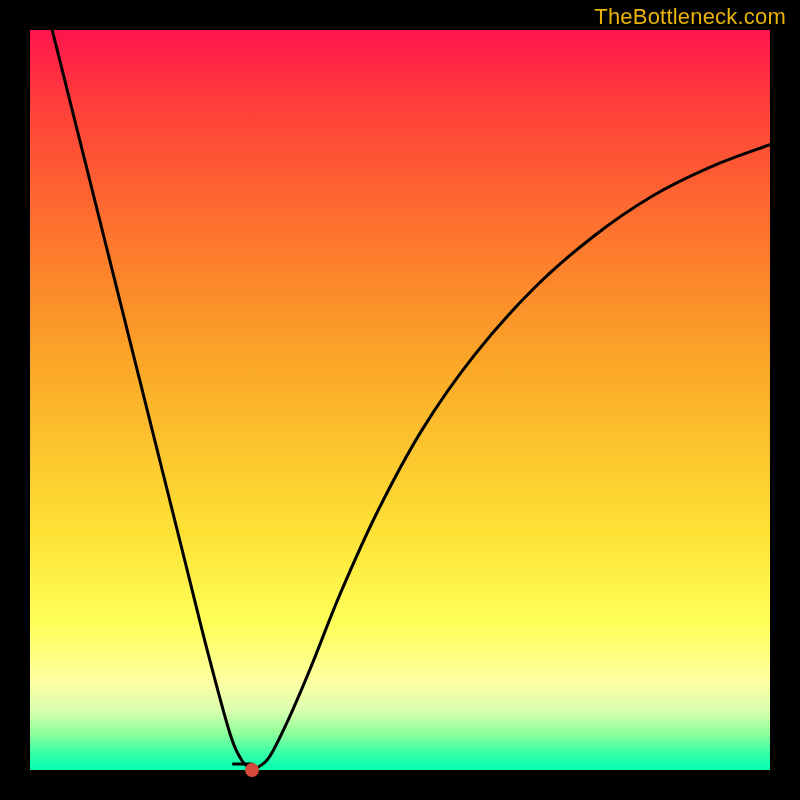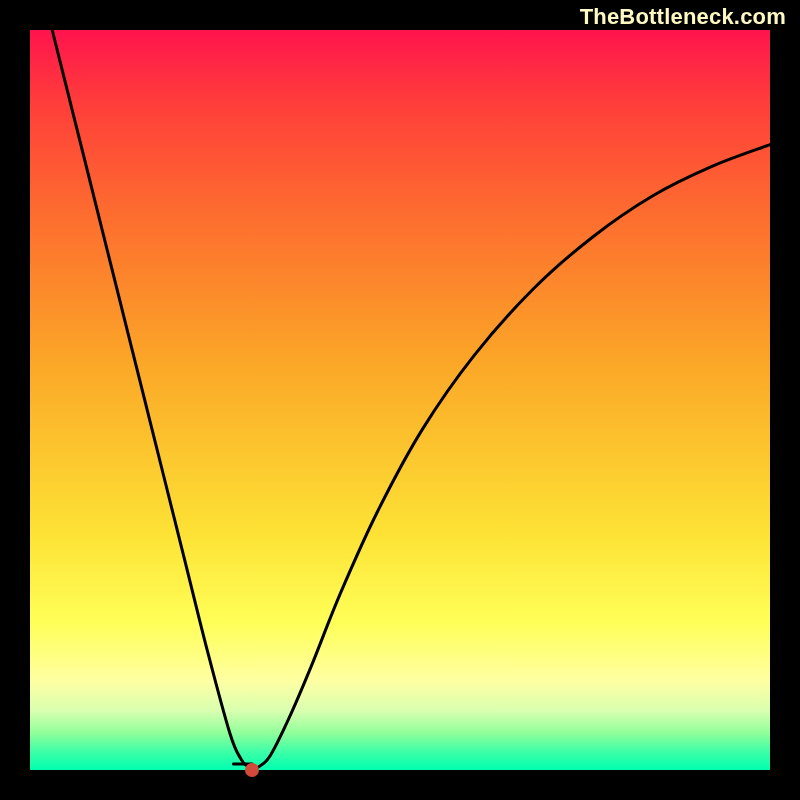--- a/index.html
+++ b/index.html
@@ -14,24 +14,24 @@
   .stage {
     position: relative;
     width: 800px;
     height: 800px;
     background: #000;
   }
   .watermark {
     position: absolute;
     top: 4px;
     right: 14px;
-    color: #fef9c3;
+    color: #eab308;
     font-size: 22px;
     letter-spacing: 0.2px;
-    font-weight: 700;
+    font-weight: 400;
     user-select: none;
   }
   .plot-area {
     position: absolute;
     left: 30px;
     top: 30px;
     width: 740px;
     height: 740px;
     
     background: linear-gradient(

